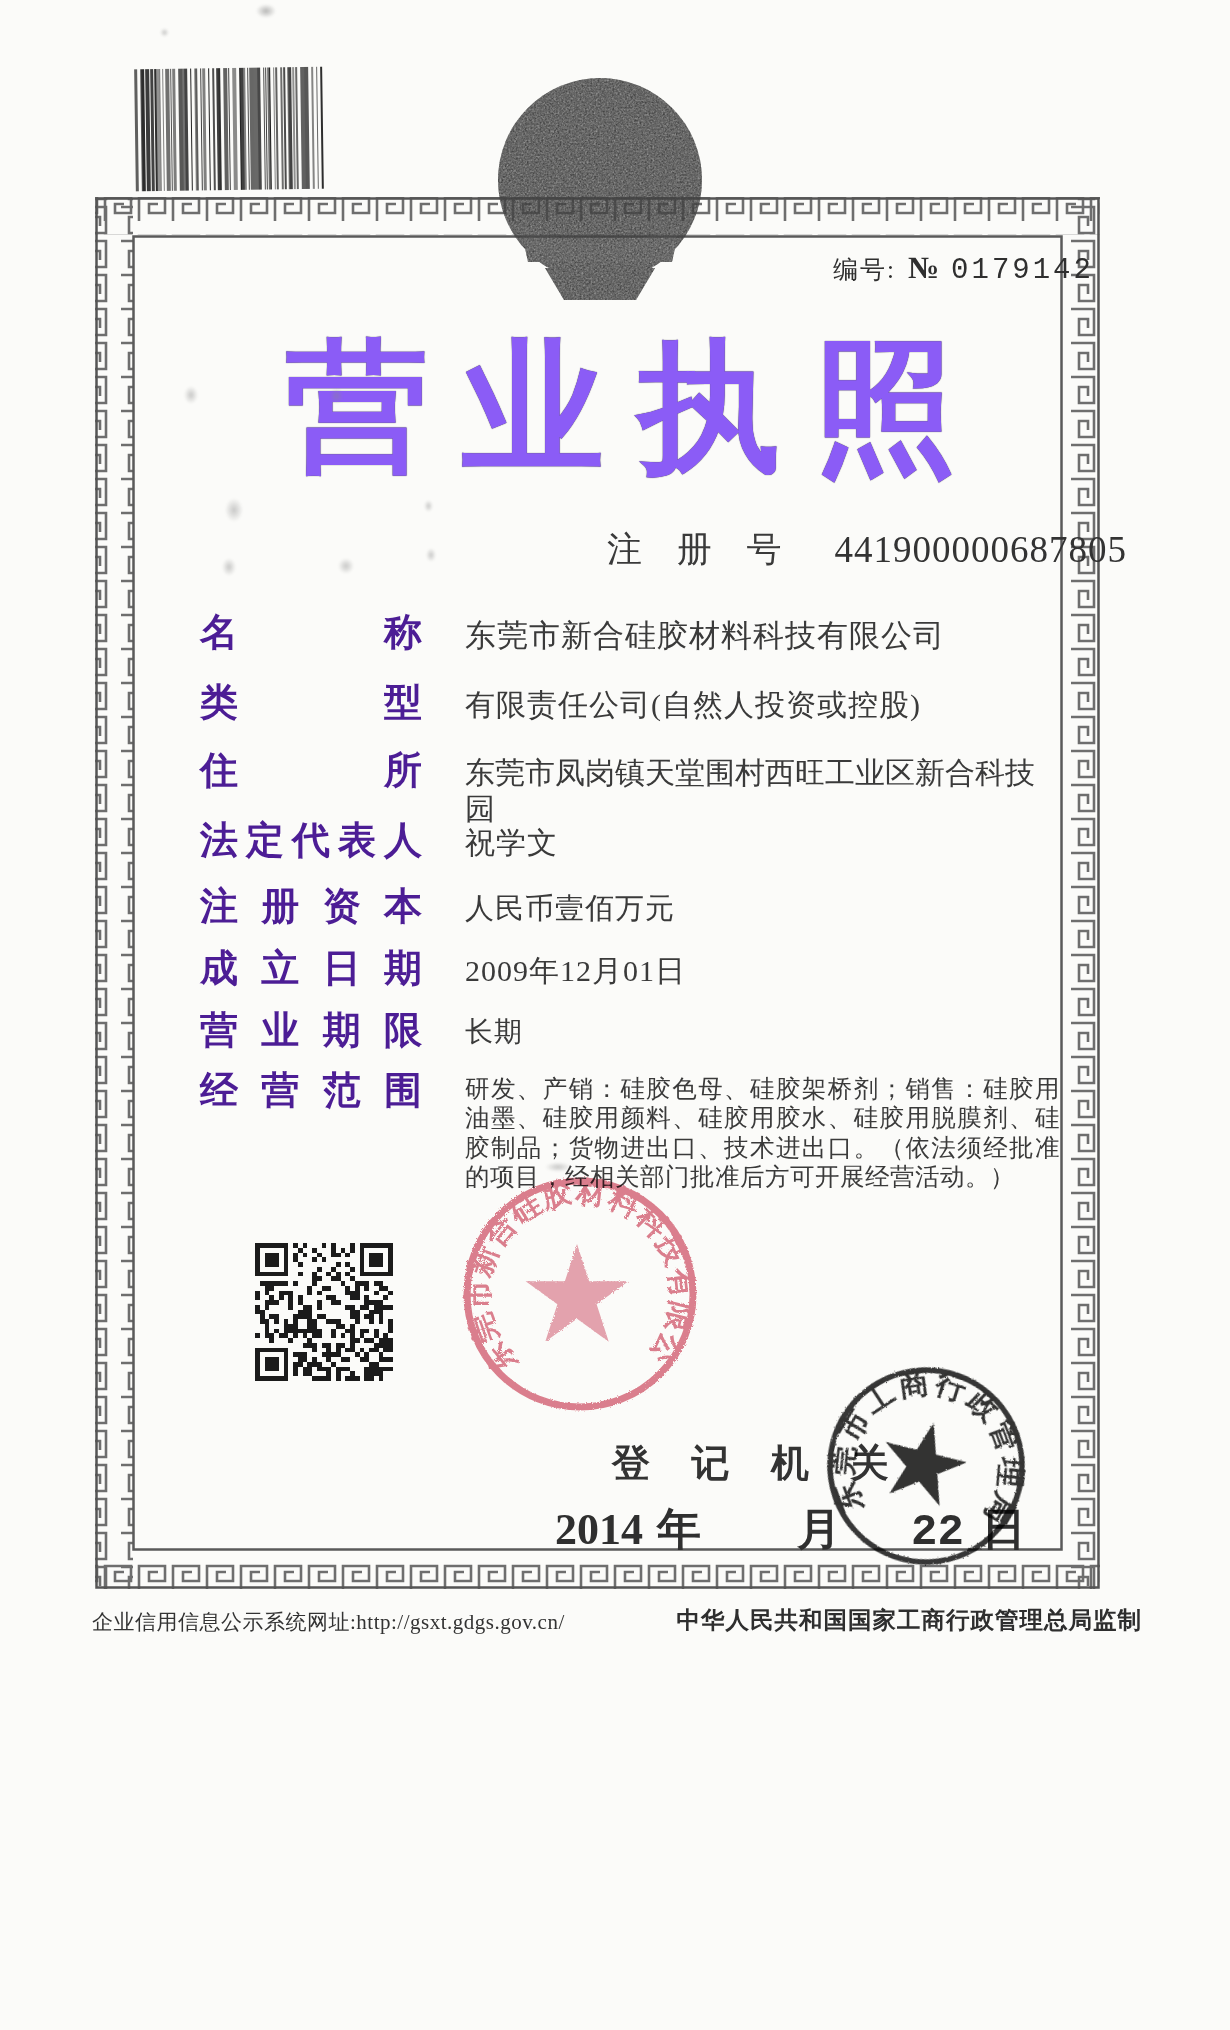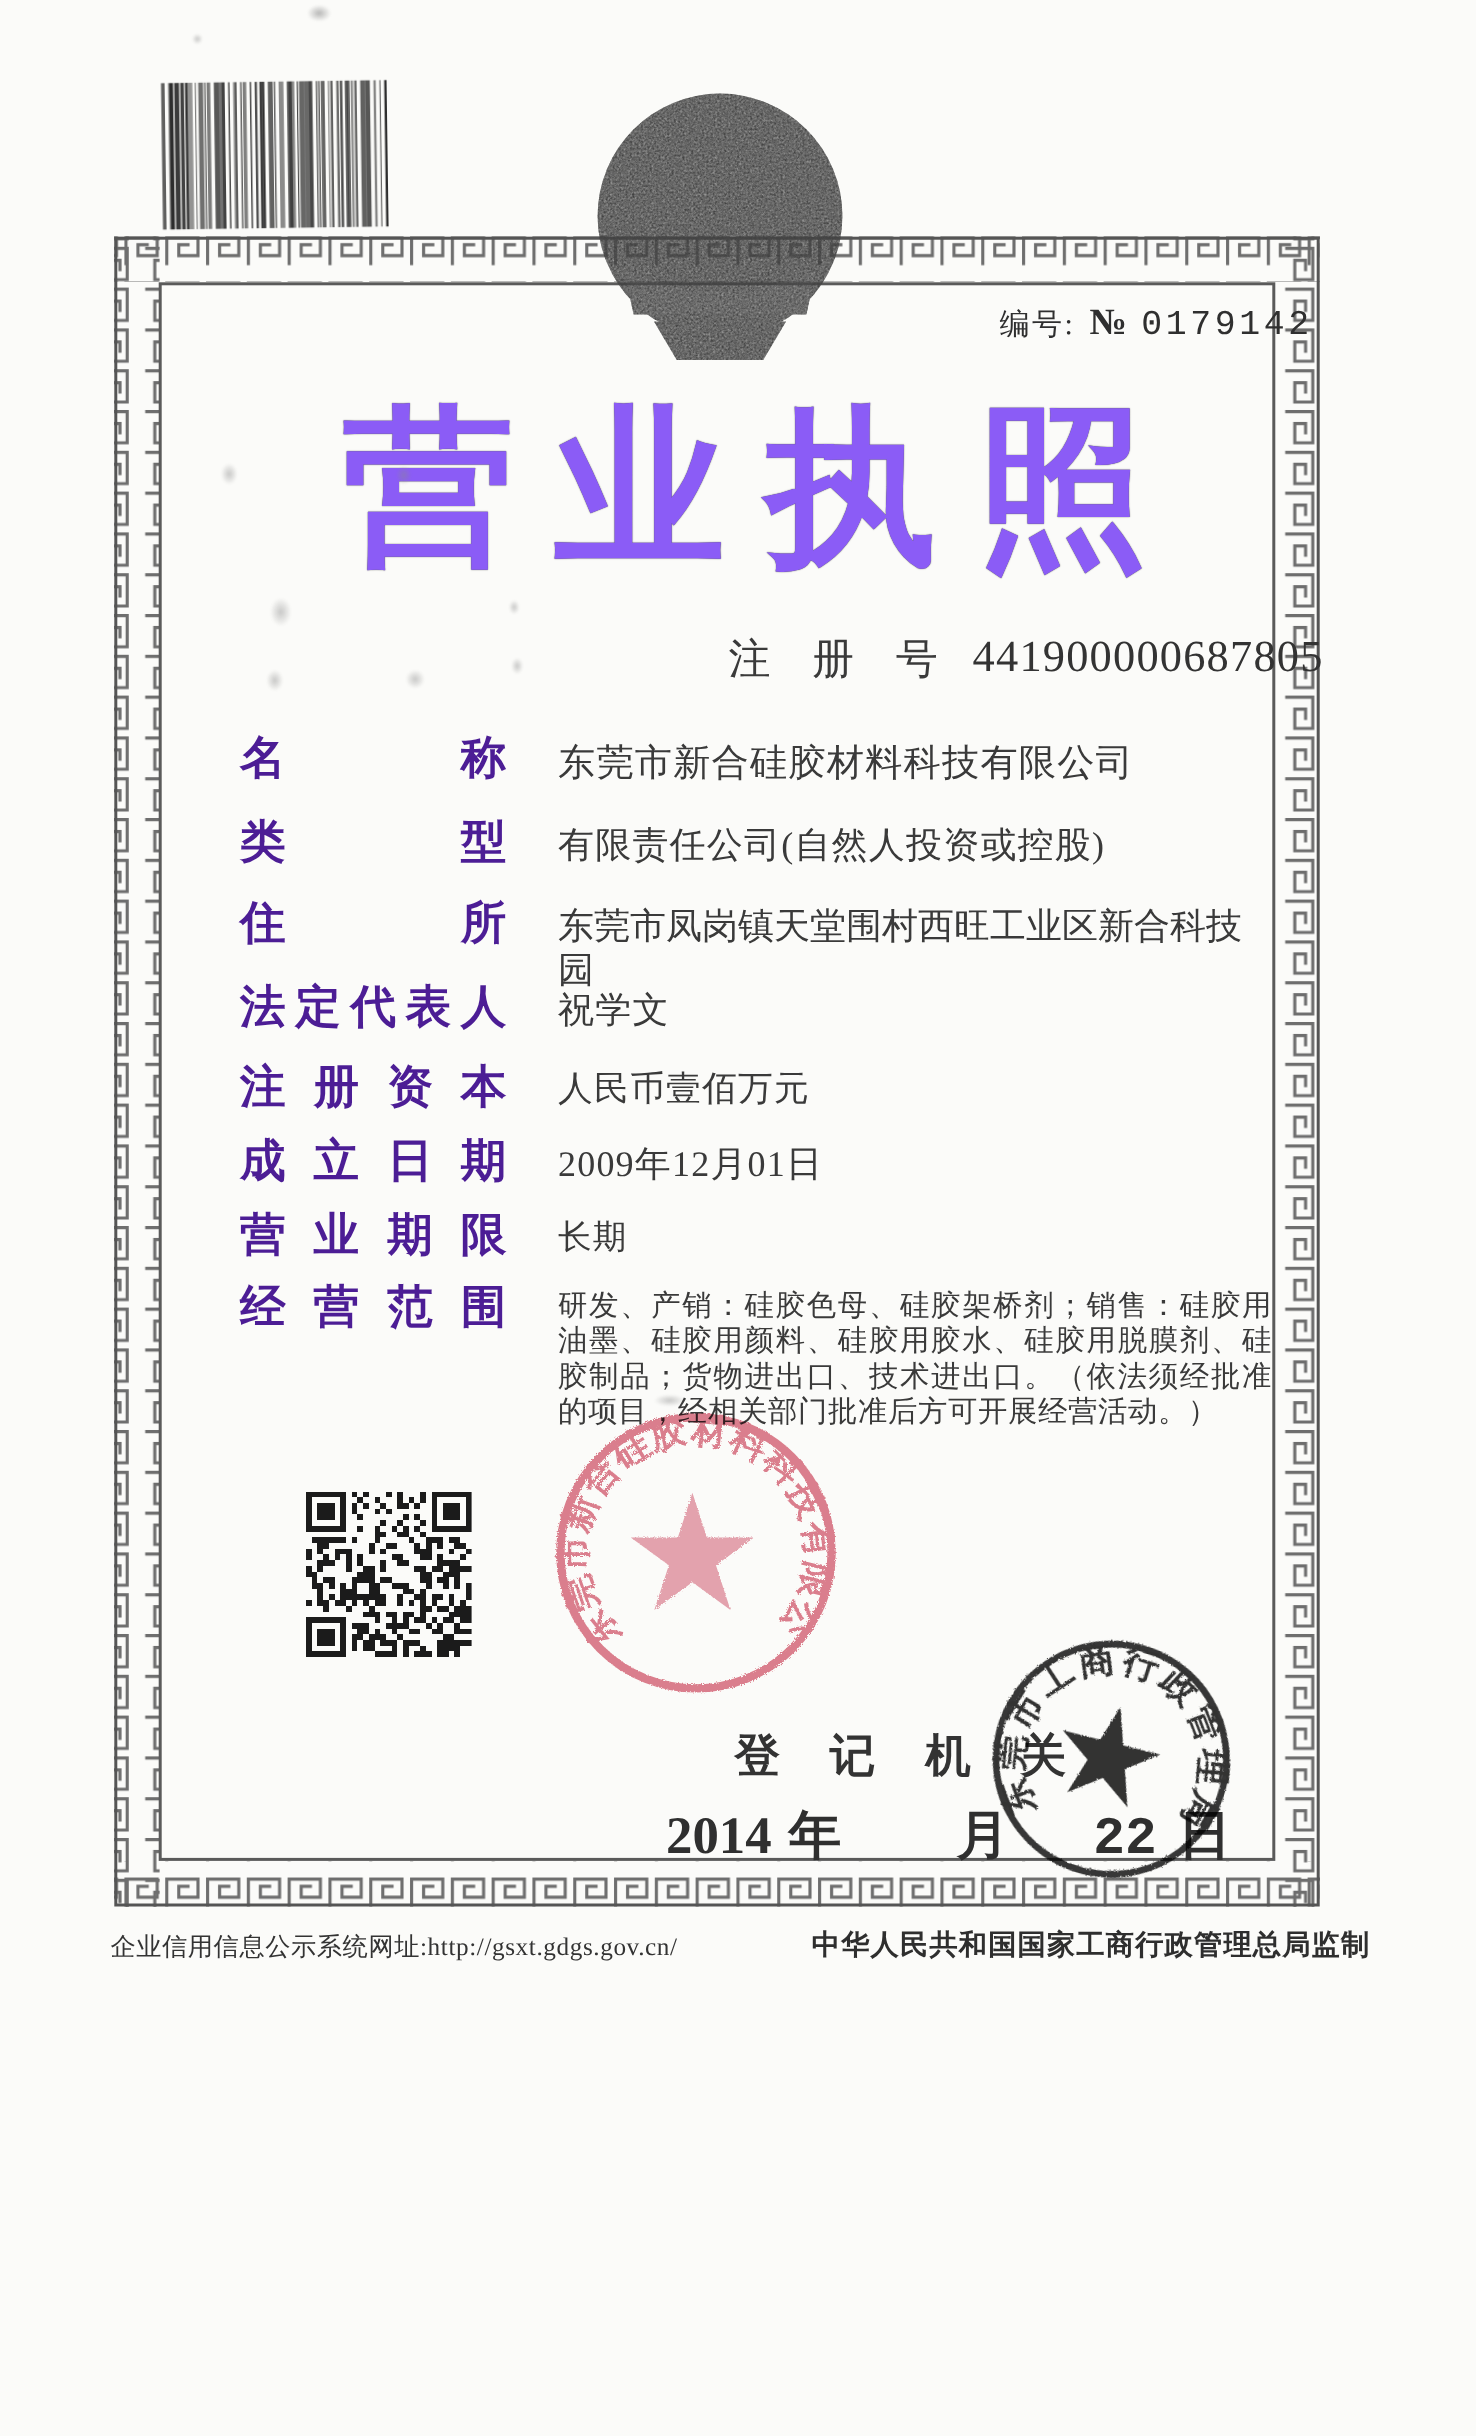--- a/index.html
+++ b/index.html
@@ -17,21 +17,21 @@
   .serial .num{font-size:29px;margin-left:12px;letter-spacing:3px;font-family:"Liberation Mono","DejaVu Sans Mono",monospace;}
   
   .title{
     left:286px;top:336px;width:700px;
     font-family:"Liberation Sans","DejaVu Sans",sans-serif;
     font-size:142px;font-weight:900;letter-spacing:34px;line-height:1;
     color:#8b5cf6;white-space:nowrap;
     text-shadow:0 0 1px #2d2d2d;
   }
   
-  .regline{left:607px;top:526px;display:flex;align-items:flex-start;}
+  .regline{left:607px;top:526px;display:flex;align-items:center;gap:24px;}
   .regline .lbl{font-size:35px;letter-spacing:13px;color:#3a3a3a;}
   .regline .num{font-size:37px;margin-left:16px;letter-spacing:1px;color:#333;}
   
   .row{left:200px;width:860px;display:flex;align-items:flex-start;}
   .row .flabel{
     width:222px;flex:0 0 222px;font-size:38px;font-weight:700;color:#4c1d95;
     text-align:justify;text-align-last:justify;line-height:1.2;
   }
   .row .fvalue{margin-left:43px;padding-top:7px;font-size:30px;color:#3a3a3a;letter-spacing:1px;line-height:1.2;}
   #row8 .fvalue{font-size:24.5px;line-height:1.2;width:598px;padding-top:6px;letter-spacing:0.5px;text-align:justify;}

